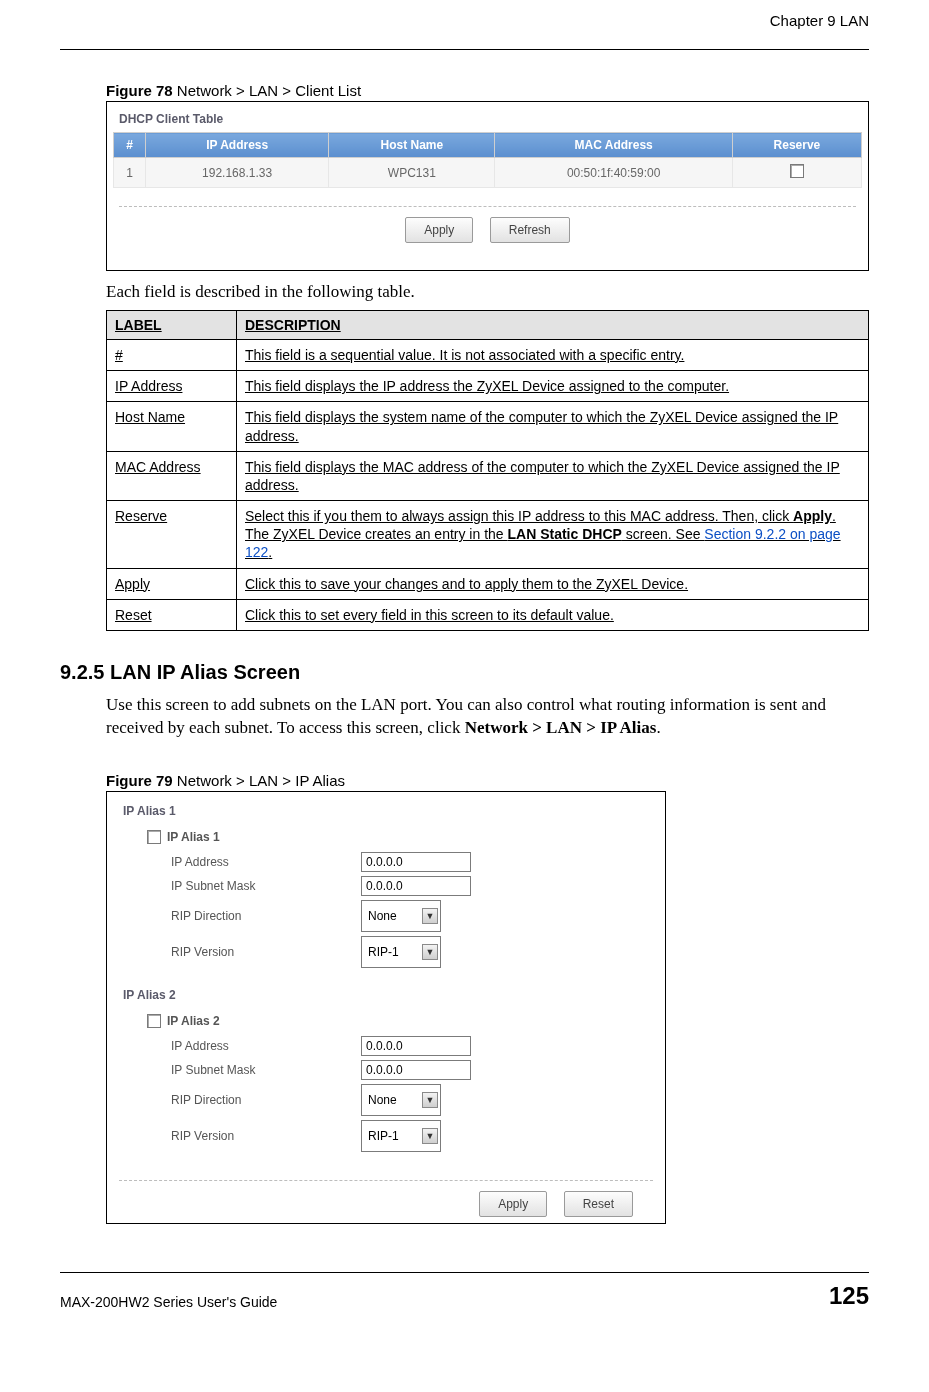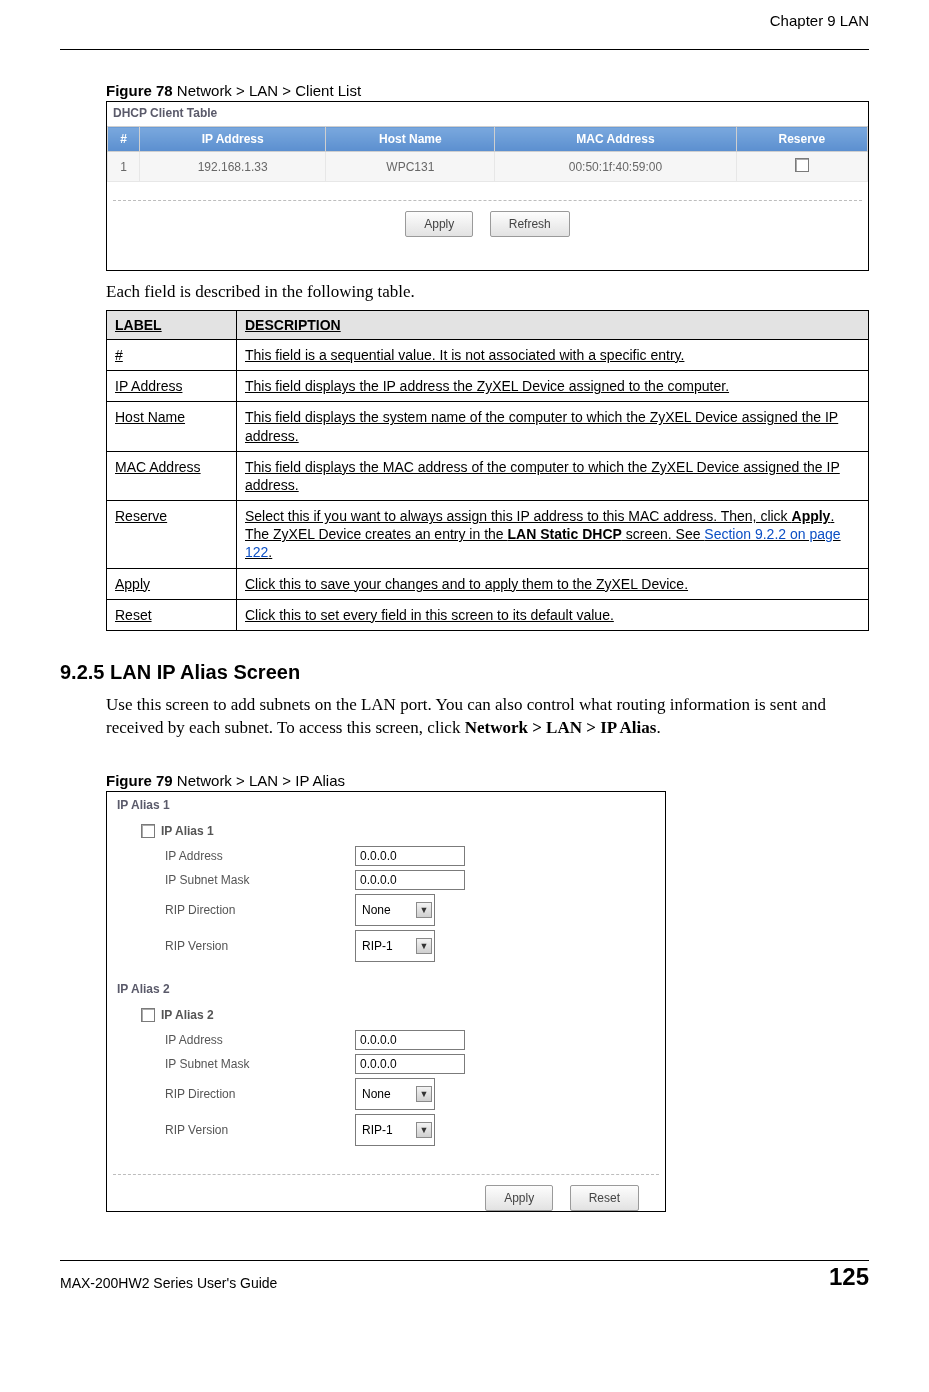--- a/index.html
+++ b/index.html
@@ -31,20 +31,21 @@
     font-family: Arial, sans-serif;
     font-size: 15px;
     font-weight: bold;
     margin-top: 32px;
     margin-bottom: 2px;
   }
   .fig-caption .fig-text { font-weight: normal; }
   .screenshot-frame {
     border: 1.5px solid #000;
     background: #fff;
+    padding: 6px;
   }
   
   .fig78 { height: 170px; overflow: hidden; }
   .panel-title {
     font: bold 12px Verdana, sans-serif;
     color: #5a5a6a;
     margin: 4px 0 6px 6px;
   }
   .dhcp-table { width: 100%; border-collapse: collapse; }
   .dhcp-table thead td {
@@ -177,21 +178,21 @@
     width: 16px; height: 16px;
     background: linear-gradient(#f3f3f3,#cfcfcf);
     border: 1px solid #8a8a8a;
     display: inline-flex; align-items:center; justify-content:center;
     font-size: 9px; color:#333;
   }
   .footer {
     display:flex; justify-content: space-between; align-items: flex-end;
     margin-top: 48px;
     border-top: 1.5px solid #000;
-    padding-top: 2px;
+    padding-top: 9px;
   }
   .footer-left { font: 14px Arial, sans-serif; }
   .footer-right { font: bold 24px Arial, sans-serif; }
 </style>
 </head>
 <body>
 
 <div class="page">
   <div class="chapter-head">Chapter 9 LAN</div>
   <div class="top-rule"></div>
@@ -254,21 +255,21 @@
         <td>Host Name</td>
         <td>This field displays the system name of the computer to which the ZyXEL Device assigned the IP address.</td>
       </tr>
       <tr>
         <td>MAC Address</td>
         <td>This field displays the MAC address of the computer to which the ZyXEL Device assigned the IP address.</td>
       </tr>
       <tr>
         <td>Reserve</td>
         <td>
-          <span>Select this if you want to always assign this IP address to this MAC address. Then, click </span><b>Apply</b><span>. The ZyXEL Device creates an entry in the </span><b>LAN Static DHCP</b><span> screen. See </span><span class="link-blue">Section 9.2.2 on page 122</span><span>.</span>
+          <span>Select this if you them to always assign this IP address to this MAC address. Then, click </span><b>Apply</b><span>. The ZyXEL Device creates an entry in the </span><b>LAN Static DHCP</b><span> screen. See </span><span class="link-blue">Section 9.2.2 on page 122</span><span>.</span>
         </td>
       </tr>
       <tr>
         <td>Apply</td>
         <td>Click this to save your changes and to apply them to the ZyXEL Device.</td>
       </tr>
       <tr>
         <td>Reset</td>
         <td>Click this to set every field in this screen to its default value.</td>
       </tr>

